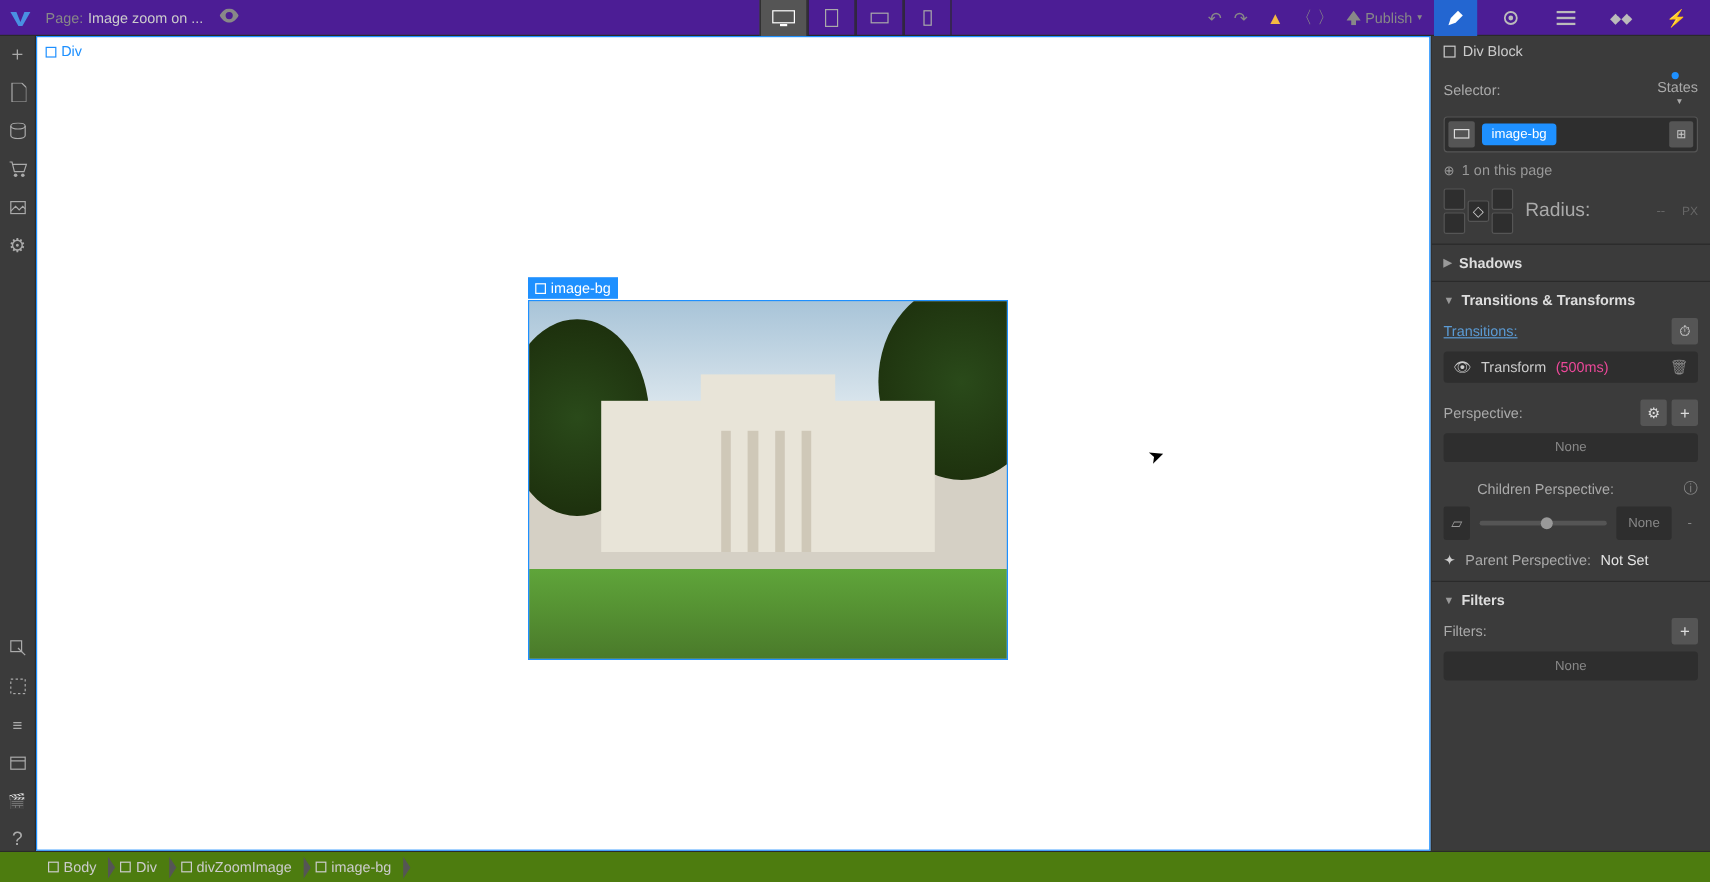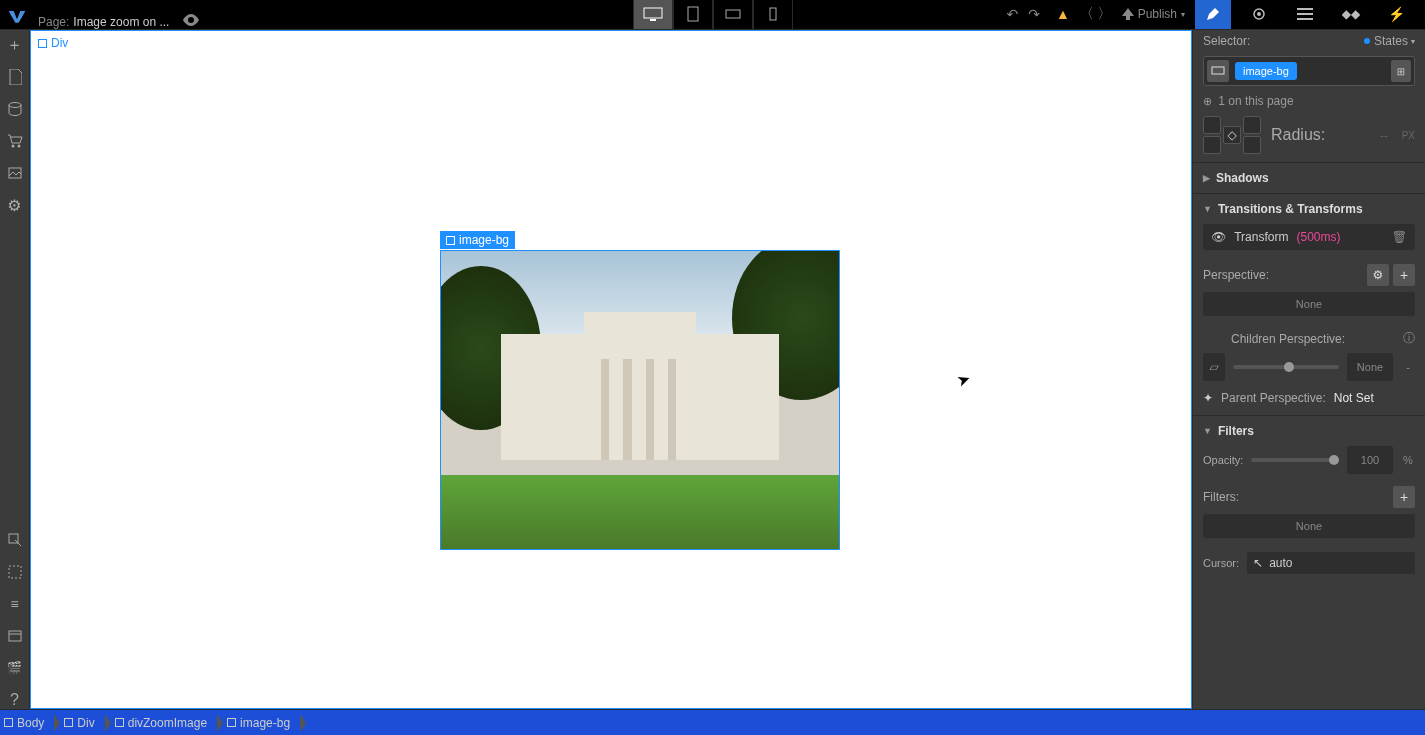--- a/index.html
+++ b/index.html
@@ -1,20 +1,20 @@
 <!DOCTYPE html>
 <html><head>
 <meta charset="utf-8">
 <style>
 * { margin:0; padding:0; box-sizing:border-box; font-family:Arial,Helvetica,sans-serif; font-size:12px; }
 html,body { width:1425px; height:735px; overflow:hidden; background:#2e2e2e; }
 .app { display:flex; flex-direction:column; width:100%; height:100%; }
 
 
-.topbar { height:30px; background:#000000; border-bottom:1px solid #2a2a2a; display:flex; align-items:flex-end; padding-left:4px; }
+.topbar { height:30px; background:#4c1d95; border-bottom:1px solid #2a2a2a; display:flex; align-items:center; padding-left:4px; }
 .topbar .logo { width:26px; height:26px; margin-right:8px; display:flex; align-items:center; justify-content:center; }
 .topbar .logo svg { width:20px; height:20px; }
 .topbar .page-label { color:#888; }
 .topbar .page-name { color:#ccc; margin-left:4px; }
 .topbar .preview { margin-left:14px; color:#888; }
 .topbar .center { position:absolute; left:50%; transform:translateX(-50%); display:flex; gap:0; }
 .topbar .bp { width:40px; height:30px; display:flex; align-items:center; justify-content:center; color:#aaa; border-left:1px solid #2a2a2a; border-right:1px solid #2a2a2a; }
 .topbar .bp.active { background:#555; color:#fff; }
 .topbar .right { margin-left:auto; display:flex; align-items:center; gap:10px; padding-right:10px; }
 .topbar .right .grp { display:flex; gap:10px; padding:0 6px; }
@@ -96,21 +96,21 @@
 .pp-row { display:flex; align-items:center; gap:8px; color:#aaa; font-size:11px; margin-top:10px; }
 .pp-row .ico { color:#ccc; }
 .pp-row .val { color:#e5e5e5; }
 
 .cursor-row { display:flex; align-items:center; gap:8px; padding-bottom:4px; }
 .cursor-row .lbl { color:#aaa; font-size:11px; }
 .cursor-row .cbox { flex:1; background:#2e2e2e; border-radius:2px; padding:4px 6px; display:flex; align-items:center; gap:6px; color:#ccc; font-size:11px; }
 .cursor-row .cbox .ptr { color:#ccc; }
 
 
-.breadcrumb { height:26px; background:#1d4ed8; border-top:1px solid #2a2a2a; display:flex; align-items:flex-start; }
+.breadcrumb { height:26px; background:#4d7c0f; border-top:1px solid #2a2a2a; display:flex; align-items:flex-start; padding-left:36px; }
 .crumb { display:flex; align-items:center; gap:4px; color:#ccc; font-size:11px; padding:0 10px; height:100%; position:relative; }
 .crumb .sq { width:9px; height:9px; border:1.5px solid #ccc; }
 .crumb::after { content:''; position:absolute; right:-6px; top:4px; width:0; height:0; border-top:9px solid transparent; border-bottom:9px solid transparent; border-left:6px solid #555; }
 .crumb:first-child { padding-left:4px; }
 </style>
 </head>
 <body>
 
 <div class="app">
 
@@ -266,23 +266,27 @@
             <div class="col" style="left:44%;"></div>
             <div class="col" style="left:52%;"></div>
             <div class="col" style="left:60%;"></div>
           </div>
         </div>
       </div>
       <div class="cursor">➤</div>
     </div>
 
     <div class="rightpanel">
+      <div class="rp-head">
+        <span class="sq"></span>
+        <span>Div Block</span>
+      </div>
       <div class="rp-selrow">
         <span>Selector:</span>
-        <span style="display:flex;align-items:center;">
+        <span style="display:flex;align-items:center;flex-direction:column;">
             <span class="dot"></span>
             <span>States</span> 
             <span style="font-size:8px;margin-left:3px;">▾</span>
           </span>
       </div>
       <div class="rp-selbox">
         <span class="devico">
             <svg width="14" height="10" viewBox="0 0 14 10">
               <rect x="1" y="1" width="12" height="7" stroke="#ddd" fill="none"></rect>
             </svg>
@@ -314,20 +318,24 @@
             <span>Shadows</span>
           </div>
       </div>
 
       <div class="rp-section">
         <div class="rp-sec-head">
             <span class="tri">▼</span>
             <span>Transitions &amp; Transforms</span>
           </div>
         <div class="rp-body">
+          <div class="field-row">
+            <span class="lbl link">Transitions:</span>
+            <span class="btn-sm">⏱</span>
+          </div>
           <div class="trans-item">
             <span class="eye">👁</span>
             <span>Transform</span>
             <span class="dur">(500ms)</span>
             <span class="del">🗑</span>
           </div>
 
           <div class="field-row" style="margin-top:14px;">
             <span class="lbl">Perspective:</span>
             <span style="display:flex;gap:4px;">
@@ -357,41 +365,26 @@
           </div>
         </div>
       </div>
 
       <div class="rp-section">
         <div class="rp-sec-head">
             <span class="tri">▼</span>
             <span>Filters</span>
           </div>
         <div class="rp-body">
-          <div class="persp" style="margin-bottom:12px;">
-            <span class="lbl" style="color:#aaa;font-size:11px;">Opacity:</span>
-            <div class="slider">
-                <div class="knob right"></div>
-              </div>
-            <div class="valbox">100</div>
-            <div class="unitbox">%</div>
-          </div>
           <div class="field-row">
             <span class="lbl">Filters:</span>
             <span class="btn-sm plus">+</span>
           </div>
           <div class="none-box">None</div>
 
-          <div class="cursor-row" style="margin-top:14px;">
-            <span class="lbl">Cursor:</span>
-            <div class="cbox">
-              <span class="ptr">↖</span>
-              <span>auto</span>
-            </div>
-          </div>
         </div>
       </div>
     </div>
 
   </div>
 
   <div class="breadcrumb">
     <div class="crumb">
         <span class="sq"></span>
         <span>Body</span>

